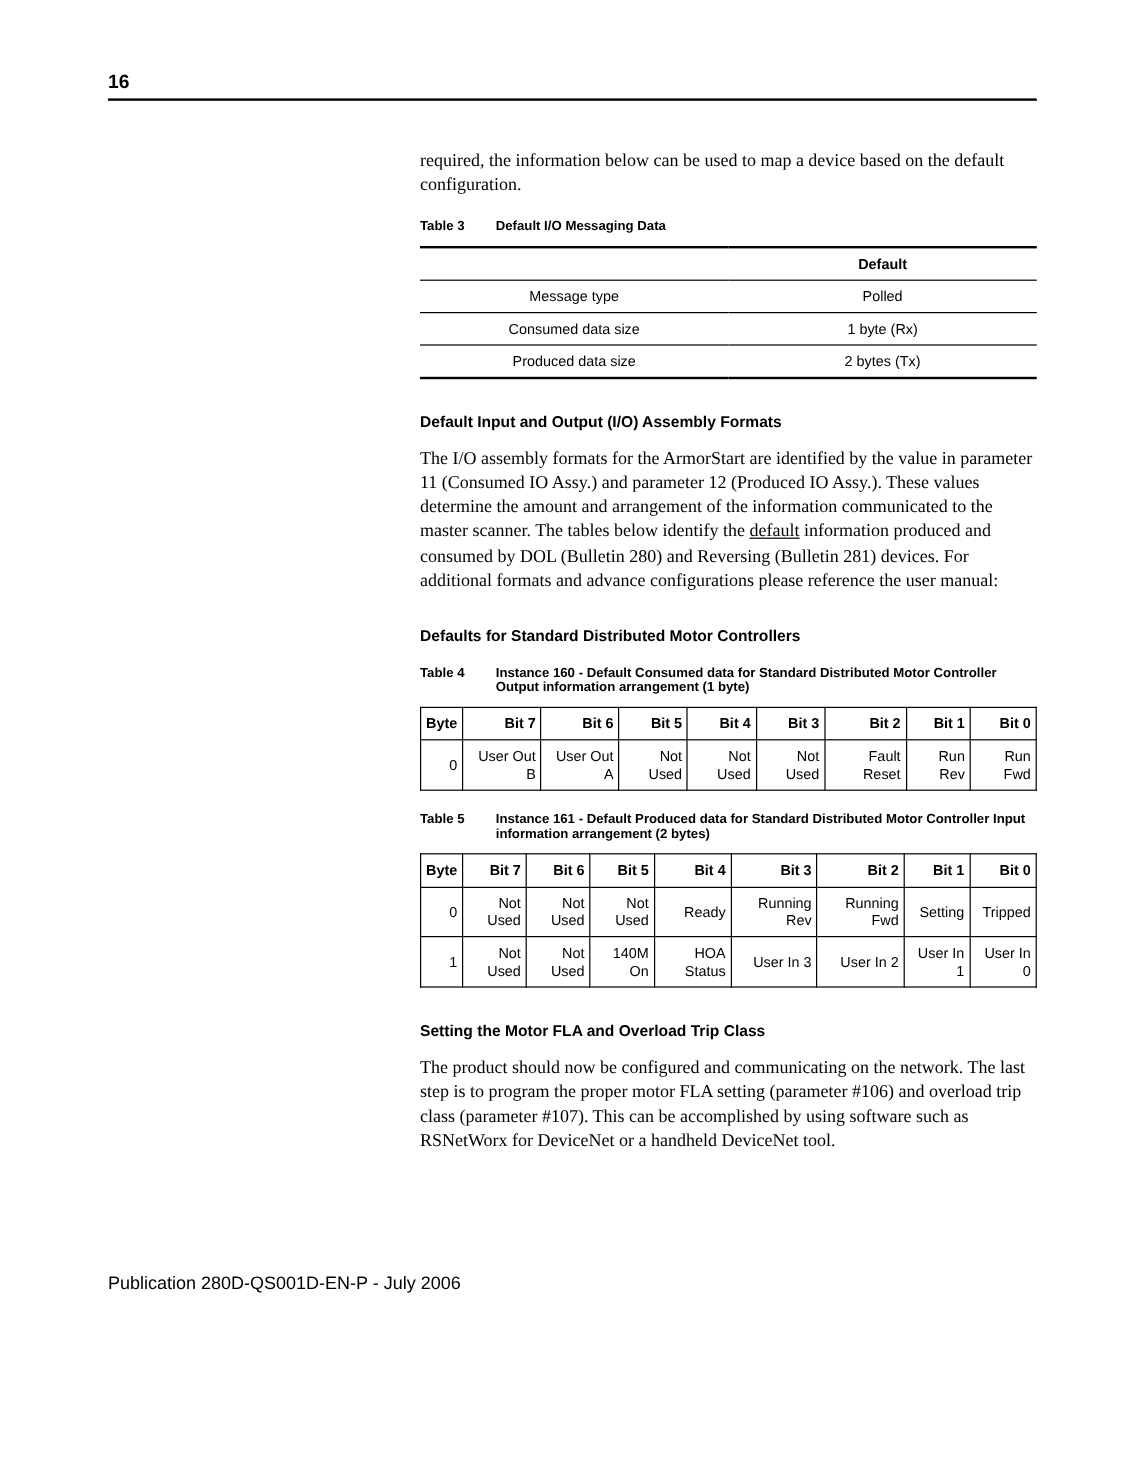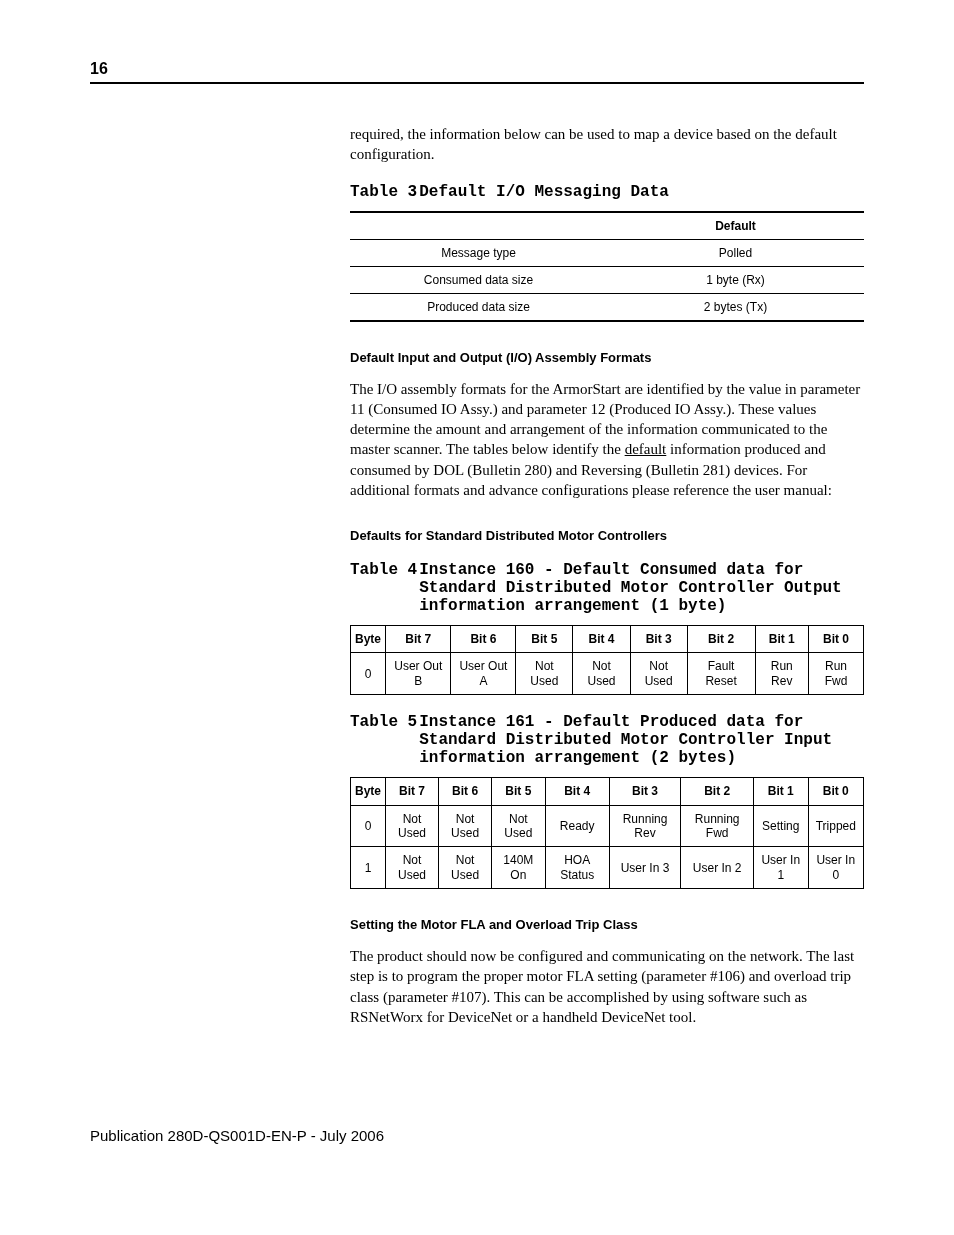--- a/index.html
+++ b/index.html
@@ -23,26 +23,26 @@
     margin-bottom: 40px;
   }
   .content {
     margin-left: 260px;
   }
   p {
     margin: 0 0 14px 0;
     line-height: 1.35;
   }
   .table-caption {
-    font-family: Liberation Mono, monospace;
-    font-weight: bold;
-    font-size: 16px;
+    font-family: Liberation Sans, sans-serif;
+    font-weight: bold;
+    font-size: 11px;
     margin: 18px 0 10px 0;
     display: flex;
-    gap: 2px;
+    gap: 26px;
   }
   .table-caption .cap-text {
     flex: 1;
   }
   .h2 {
     font-family: Arial, Helvetica, sans-serif;
     font-weight: bold;
     font-size: 13px;
     margin: 28px 0 14px 0;
   }
@@ -63,21 +63,21 @@
   }
   table.simple tr:last-child td {
     border-bottom: 2px solid #000;
   }
   table.grid {
     border: 1px solid #000;
   }
   table.grid th, table.grid td {
     border: 1px solid #000;
     padding: 6px 4px;
-    text-align: center;
+    text-align: right;
     line-height: 1.2;
   }
   table.grid th {
     font-weight: bold;
   }
   .underline {
     text-decoration: underline;
   }
   .footer {
     font-family: Arial, Helvetica, sans-serif;

